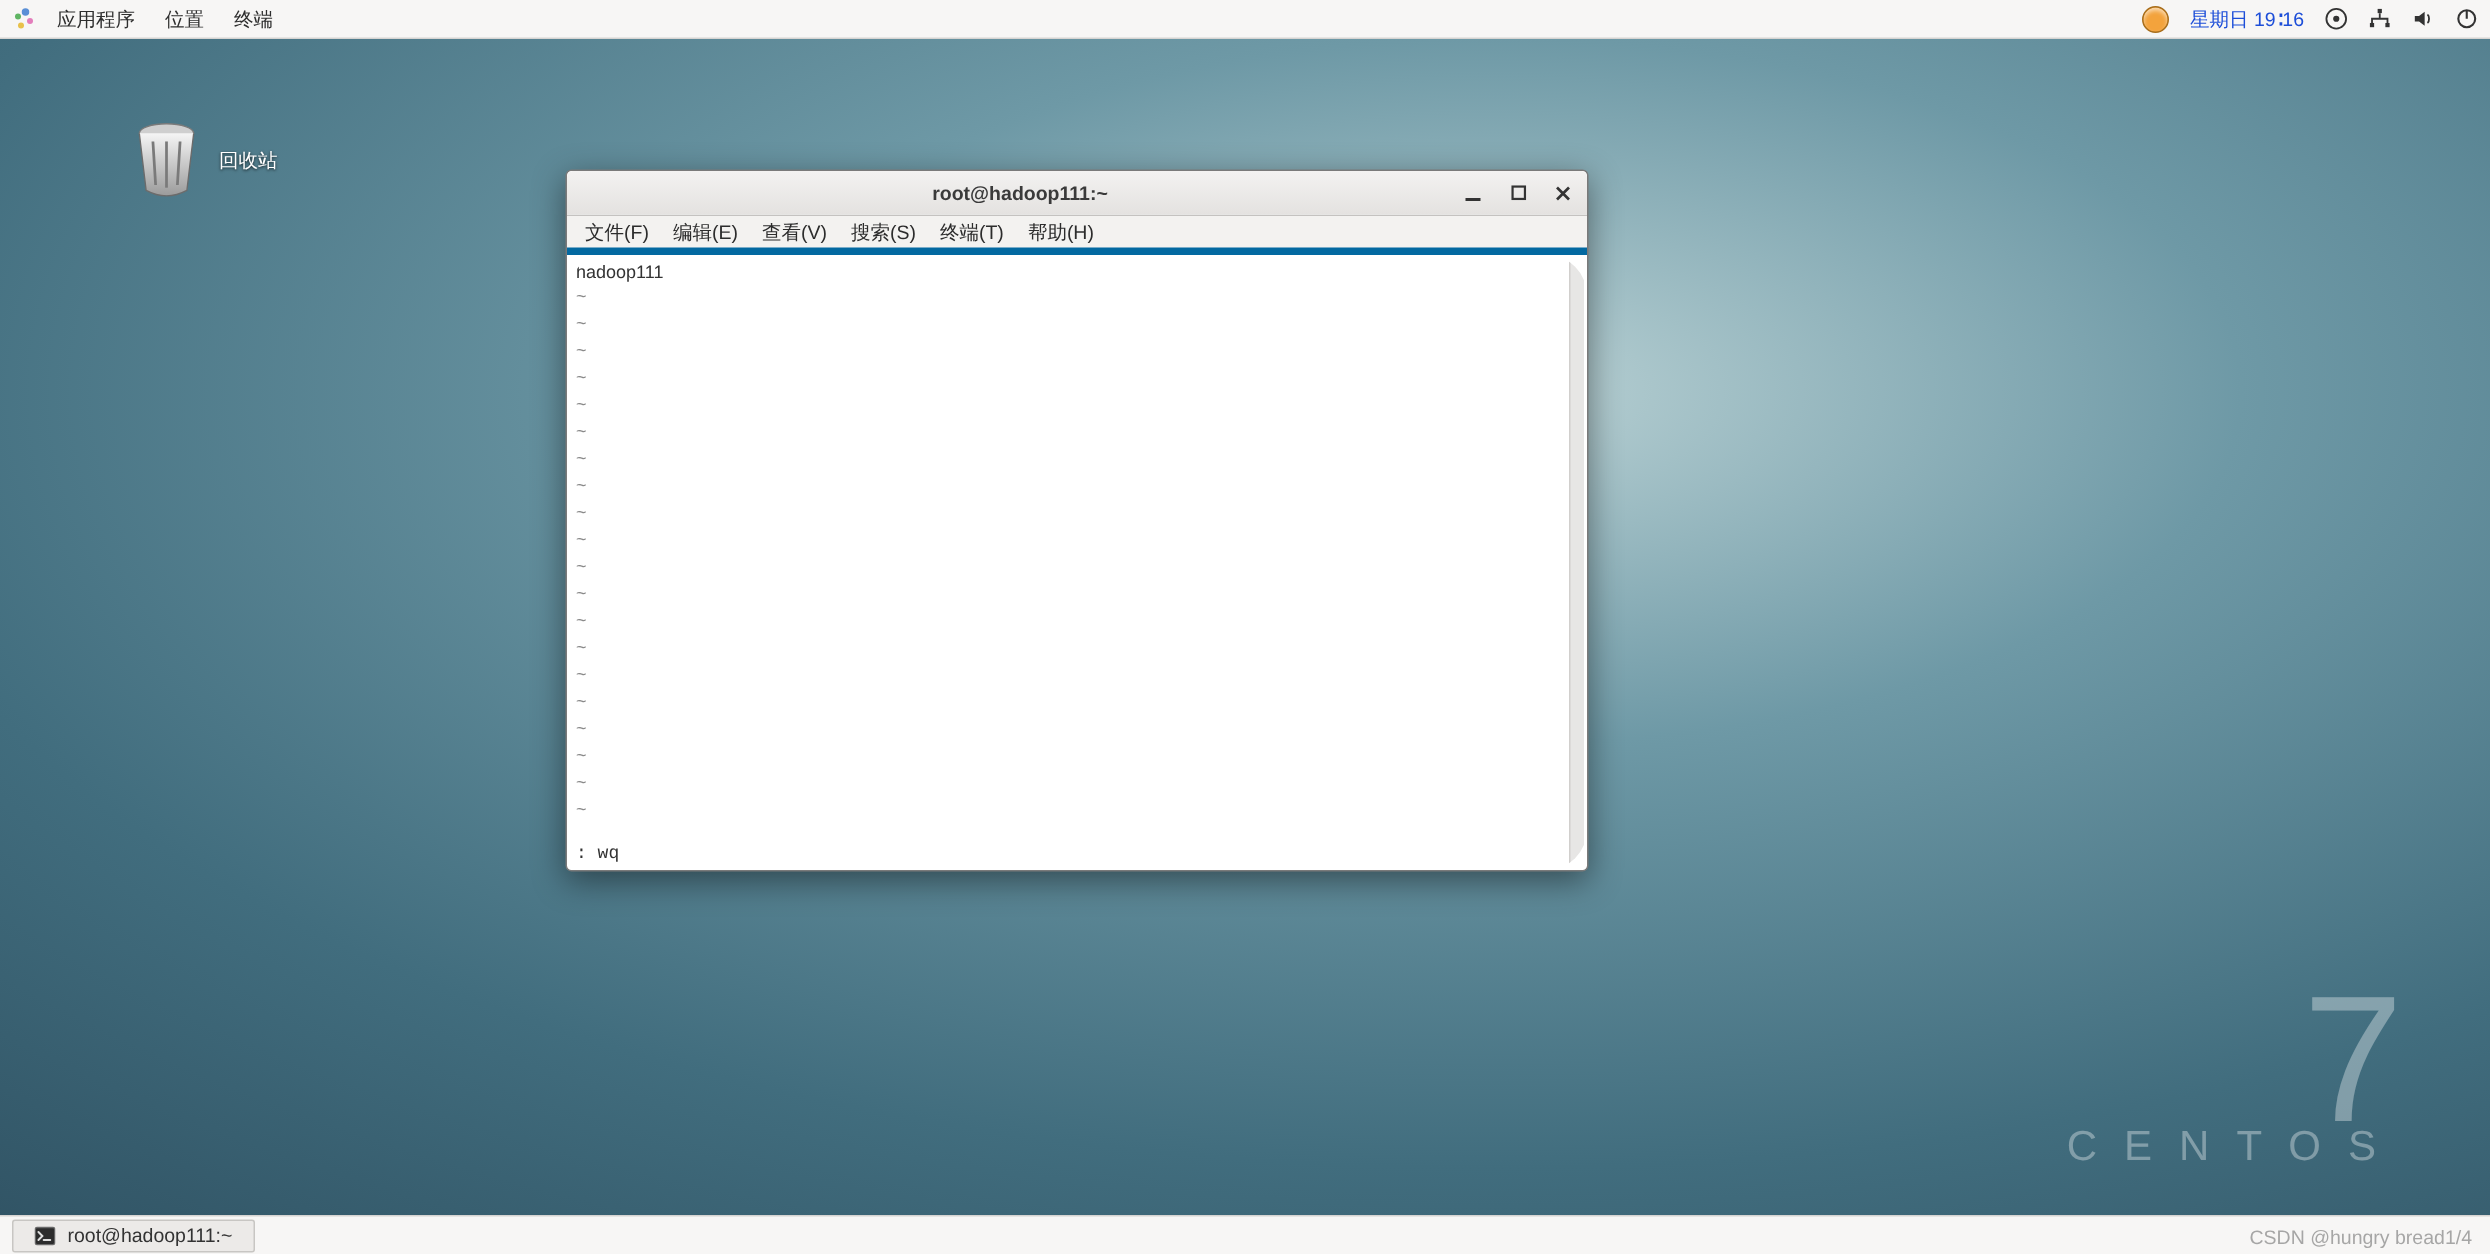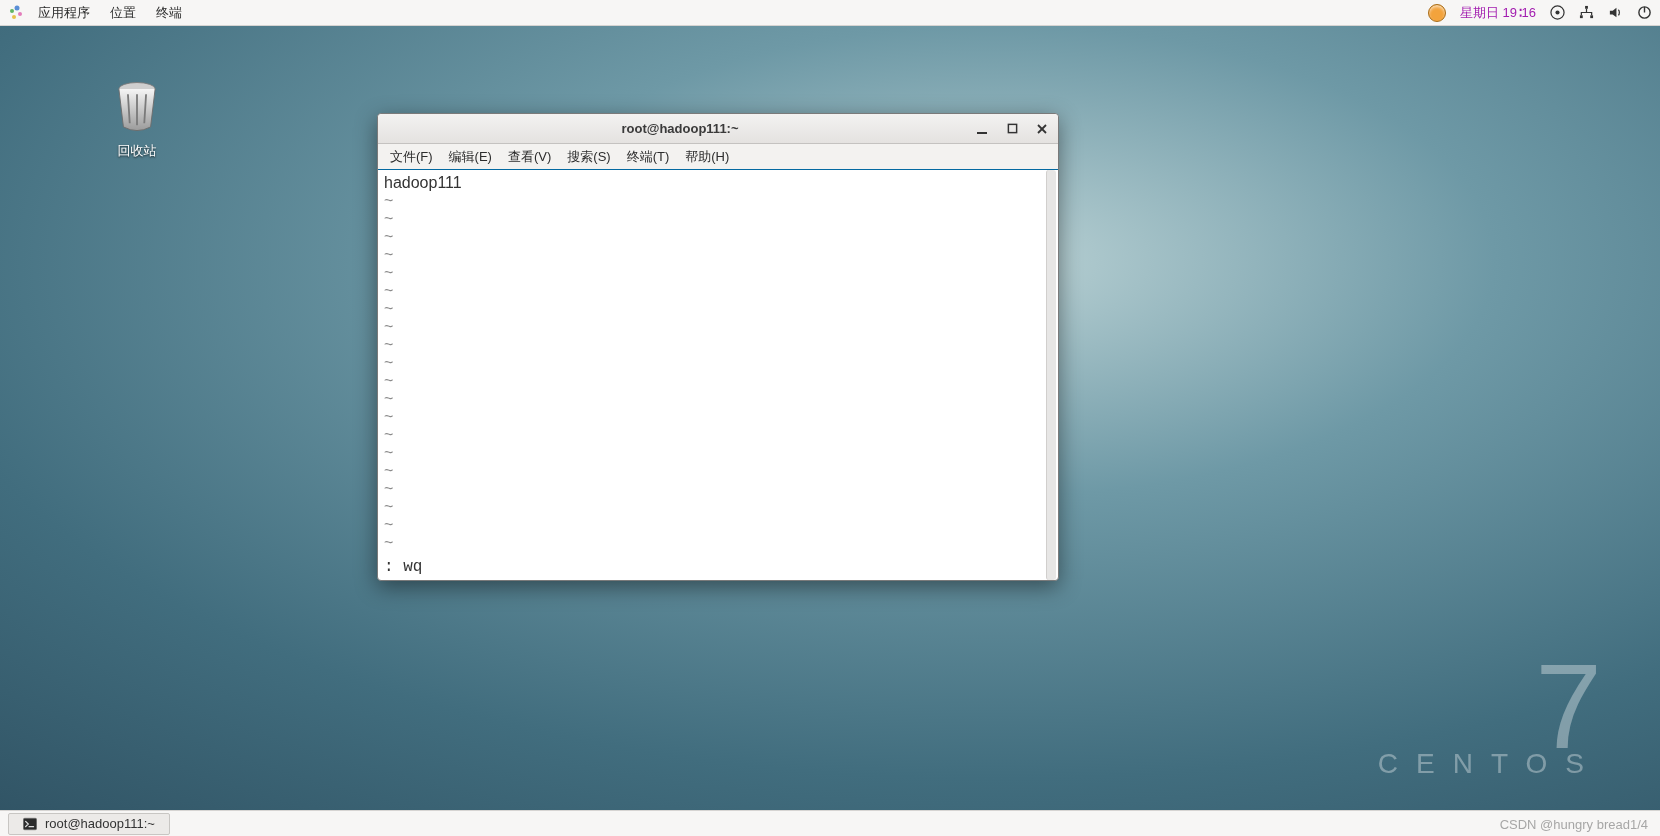--- a/index.html
+++ b/index.html
@@ -5,53 +5,53 @@
   * { margin:0; padding:0; box-sizing:border-box; font-family:"WenQuanYi Micro Hei","Microsoft YaHei",sans-serif; }
   html,body { width:1660px; height:836px; overflow:hidden; }
 
   
   .top-panel { height:26px; background:#f7f6f5; border-bottom:1px solid #d6d4d2;
                display:flex; align-items:center; padding:0 8px; font-size:13px; color:#2e2e2e;
                position:absolute; left:0; right:0; top:0; z-index:20; }
   .top-panel .menu-item { padding:0 10px; cursor:pointer;text-align:center; }
   .gnome-logo { width:16px; height:16px; margin-right:4px; display:inline-block; }
   .spacer { flex:1 1 auto; }
-  .tray { display:flex; align-items:center; gap:14px; color:#a21caf; }
+  .tray { display:flex; align-items:center; gap:14px; color:#1d4ed8; }
   .tray svg { display:block; }
   .user-icon { width:18px; height:18px; border-radius:50%; background:#f3a33c; border:1px solid #a86e1c; box-shadow:inset 0 2px 3px rgba(255,255,255,.6); }
 
   
   .desktop { position:absolute; left:0; right:0; top:26px; bottom:26px;
              background:radial-gradient(120% 120% at 60% 30%,#b9d1d4 0%,#6e99a6 25%,#416d7e 55%,#2f5162 80%,#1f333f 100%); }
 
   
   .brand { position:absolute; right:58px; bottom:30px; color:rgba(255,255,255,.35);
            font-family:"Arial",sans-serif; letter-spacing:18px; font-weight:400; font-size:28px;
            text-align:right; }
   .brand .seven { font-size:120px; line-height:.7; letter-spacing:0; font-weight:200; text-align:right; }
 
   
   .desk-icons { position:absolute; left:82px; top:52px; display:flex; flex-direction:column; gap:62px; align-items:center; }
-  .desk-icon { width:110px; display:flex; flex-direction:column; align-items:center; gap:6px; cursor:pointer; }
+  .desk-icon { width:110px; display:flex; flex-direction:row; align-items:center; gap:6px; cursor:pointer; }
   .desk-icon .lbl { font-size:13px; color:#fff; text-shadow:0 1px 2px rgba(0,0,0,.8); }
 
   
   .term-window { position:absolute; left:377px; top:87px; width:682px; height:468px;
                  background:#fff; border:1px solid #7a7a7a; box-shadow:0 6px 22px rgba(0,0,0,.45);
                  display:flex; flex-direction:column; border-radius:4px; }
   .titlebar { height:30px; background:linear-gradient(#f3f2f1,#e4e2e0); border-bottom:1px solid #c4c2c0;
               display:flex; align-items:center; padding:0 8px; border-radius:4px 4px 0 0; }
   .titlebar-title { flex:1; text-align:center; font-weight:bold; font-size:13px; color:#3a3a3a; }
   .win-btns { display:flex; gap:14px; font-size:13px; color:#333; }
   .win-btn { width:16px; height:16px; display:flex; align-items:center; justify-content:center; cursor:pointer; }
-  .menubar { height:26px; background:#f3f2f0; border-bottom:1px solid #0369a1; display:flex; align-items:center;
+  .menubar { height:26px; background:#f3f2f0; border-bottom:5px solid #0369a1; display:flex; align-items:center;
              padding:0 4px; font-size:13px; color:#2c2c2c; gap:0; }
   .menubar .m { padding:0 8px; cursor:pointer; }
   .term-body { flex:1; position:relative; font-family:"DejaVu Sans Mono","Courier New",monospace;
-               font-size:16px; color:#333; padding:4px 6px; overflow:hidden; }
+               font-size:12px; color:#333; padding:4px 6px; overflow:hidden;border-radius:27px; }
   .term-body .tilde { color:#8a8a8a; line-height:18px; }
   .cmdline { position:absolute; left:6px; right:6px; bottom:4px; font-family:Liberation Mono, monospace; }
   .scrollbar { position:absolute; right:2px; top:0; bottom:0; width:10px;
                background:#e7e6e5; border-left:1px solid #d1cfcd; border-radius:3px; }
 
   
   .bottom-bar { position:absolute; left:0; right:0; bottom:0; height:26px; background:#f7f6f5;
                 border-top:1px solid #d6d4d2; display:flex; align-items:center; padding:0 8px;
                 font-size:13px; color:#333; z-index:20; }
   .task { display:flex; align-items:center; gap:8px; padding:2px 14px; height:22px;

